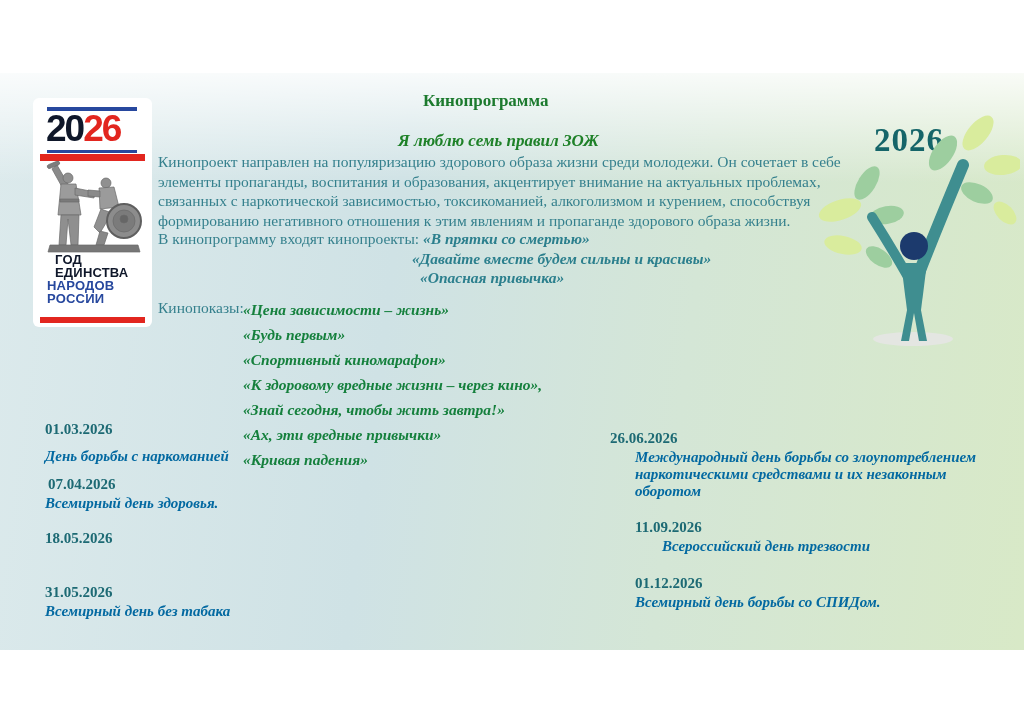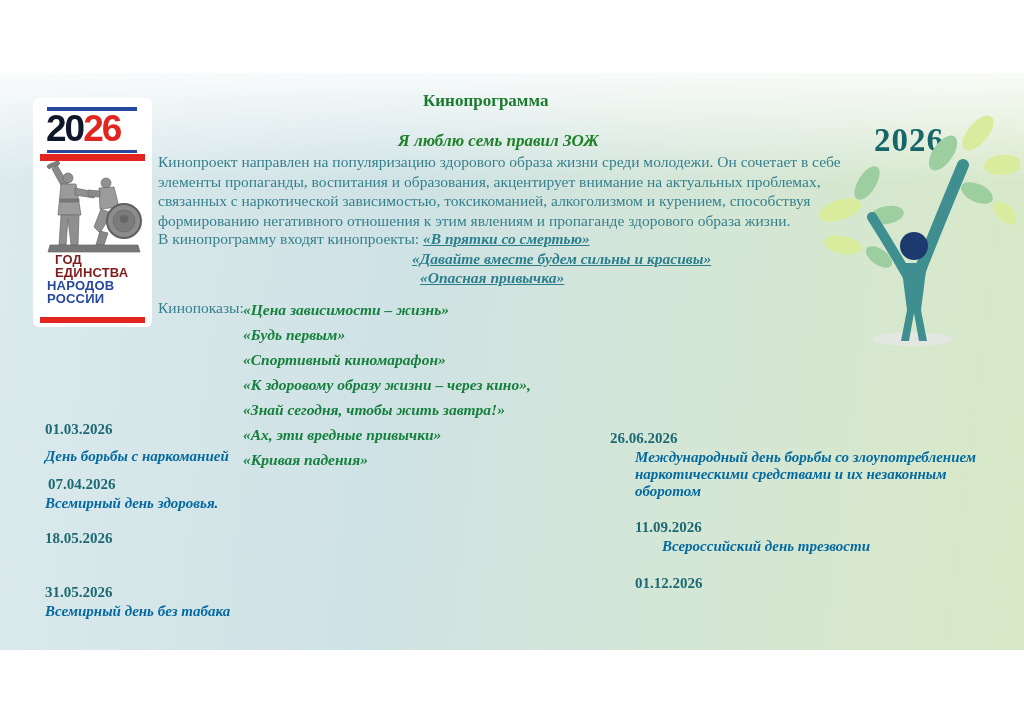--- a/index.html
+++ b/index.html
@@ -13,21 +13,21 @@
       linear-gradient(97deg, #dceaec 0%, #cfe2e5 38%, #d4e6d6 66%, #d8e9c7 100%);
   }
 
   
   .title { position:absolute; left:423px; top:91px; font-size:17px; font-weight:bold; color:#1c7a2e; }
   .subtitle { position:absolute; left:398px; top:131px; font-size:17px; font-weight:bold; font-style:italic; color:#1e8128; }
 
   
   .paragraph { position:absolute; left:158px; top:152px; width:700px; font-size:15.5px; line-height:19.5px; color:#35808d; }
   .projects-line { position:absolute; left:158px; top:230px; font-size:15.5px; color:#35808d; white-space:nowrap; }
-  .proj { font-weight:bold; font-style:italic; color:#2b7f8d;text-decoration:underline; }
+  .proj { font-weight:bold; font-style:italic; color:#2b7f8d; }
   .proj-2 { position:absolute; left:412px; top:250px; font-size:15.5px; white-space:nowrap; }
   .proj-3 { position:absolute; left:420px; top:269px; font-size:15.5px; white-space:nowrap; }
 
   
   .screenings-label { position:absolute; left:158px; top:299px; font-size:15.5px; color:#35808d; }
   .screenings-list { position:absolute; left:243px; top:297px; }
   .screening-item { font-size:15.5px; font-weight:bold; font-style:italic; color:#15803d; line-height:25px; white-space:nowrap; }
 
   
   .cal-date { position:absolute; font-size:15px; font-weight:bold; color:#1d6a74; white-space:nowrap; }
@@ -39,21 +39,21 @@
   .logo-line { position:absolute; }
   .line-blue-top  { left:14px; top:9px;   width:90px;  height:4px; background:#27489e; }
   .line-blue-mid  { left:14px; top:52px;  width:90px;  height:3px; background:#27489e; }
   .line-red-mid   { left:7px;  top:56px;  width:105px; height:7px; background:#e2261f; }
   .line-red-bot   { left:7px;  top:219px; width:105px; height:6px; background:#e2261f; }
   .logo-year { position:absolute; left:13px; top:12px; font-family:"Liberation Sans","DejaVu Sans",sans-serif; font-size:37px; line-height:38px; font-weight:bold; letter-spacing:-2px; }
   .logo-year .blue { color:#0f172a; }
   .logo-year .red  { color:#e2261f; }
   .statue { position:absolute; left:7px; top:63px; width:105px; height:93px; }
   .logo-caption { position:absolute; left:14px; top:155px; font-family:"Liberation Sans","DejaVu Sans",sans-serif; font-size:13px; line-height:13px; font-weight:bold; letter-spacing:0.2px; }
-  .logo-caption .red  { color:#7f1d1d;padding-left:8px; }
+  .logo-caption .red  { color:#0f172a;padding-left:8px; }
   .logo-caption .blue { color:#27489e; }
 
   
   .right-year { position:absolute; left:874px; top:122px; font-size:33px; font-weight:bold; color:#156569; letter-spacing:1px; }
   .figure { position:absolute; left:815px; top:105px; width:205px; height:245px; }
 </style>
 </head>
 <body>
 
 <div class="page">
@@ -99,39 +99,40 @@
   <div class="paragraph">Кинопроект направлен на популяризацию здорового образа жизни среди молодежи. Он сочетает в себе элементы пропаганды, воспитания и образования, акцентирует внимание на актуальных проблемах, связанных с наркотической зависимостью, токсикоманией, алкоголизмом и курением, способствуя формированию негативного отношения к этим явлениям и пропаганде здорового образа жизни.</div>
   <div class="projects-line"><span>В кинопрограмму входят кинопроекты: </span><span class="proj">«В прятки со смертью»</span></div>
   <div class="proj proj-2">«Давайте вместе будем сильны и красивы»</div>
   <div class="proj proj-3">«Опасная привычка»</div>
 
   <div class="screenings-label">Кинопоказы:</div>
   <div class="screenings-list">
     <div class="screening-item">«Цена зависимости – жизнь»</div>
     <div class="screening-item">«Будь первым»</div>
     <div class="screening-item">«Спортивный киномарафон»</div>
-    <div class="screening-item">«К здоровому образу жизни – через кино»,</div>
+    <div class="screening-item">«К здоровому вредные жизни – через кино»,</div>
     <div class="screening-item">«Знай сегодня, чтобы жить завтра!»</div>
     <div class="screening-item">«Ах, эти вредные привычки»</div>
     <div class="screening-item">«Кривая падения»</div>
   </div>
 
   <div class="cal-date" style="left:45px; top:421px;">01.03.2026</div>
   <div class="cal-event" style="left:45px; top:448px;">День борьбы с наркоманией</div>
   <div class="cal-date" style="left:48px; top:476px;">07.04.2026</div>
   <div class="cal-event" style="left:45px; top:495px;">Всемирный день здоровья.</div>
   <div class="cal-date" style="left:45px; top:530px;">18.05.2026</div>
   <div class="cal-date" style="left:45px; top:584px;">31.05.2026</div>
   <div class="cal-event" style="left:45px; top:603px;">Всемирный день без табака</div>
 
   <div class="cal-date" style="left:610px; top:430px;">26.06.2026</div>
   <div class="cal-event wrap" style="left:635px; top:449px;">Международный день борьбы со злоупотреблением наркотическими средствами и их незаконным оборотом</div>
   <div class="cal-date" style="left:635px; top:519px;">11.09.2026</div>
   <div class="cal-event" style="left:662px; top:538px;">Всероссийский день трезвости</div>
   <div class="cal-date" style="left:635px; top:575px;">01.12.2026</div>
+  <div class="cal-event" style="left:635px; top:594px;">Всемирный день борьбы со СПИДом.</div>
 
   <div class="right-year">2026</div>
   <svg class="figure" viewBox="0 0 205 245">
     <ellipse cx="25" cy="105" rx="22" ry="10" transform="rotate(-18 25 105)" fill="#d9ec9d"></ellipse>
     <ellipse cx="52" cy="78" rx="19" ry="9" transform="rotate(-58 52 78)" fill="#9dce9f"></ellipse>
     <ellipse cx="72" cy="110" rx="17" ry="9" transform="rotate(-10 72 110)" fill="#9dce9f"></ellipse>
     <ellipse cx="28" cy="140" rx="19" ry="9" transform="rotate(12 28 140)" fill="#d9ec9d"></ellipse>
     <ellipse cx="64" cy="152" rx="15" ry="8" transform="rotate(35 64 152)" fill="#9dce9f"></ellipse>
     <ellipse cx="128" cy="48" rx="20" ry="10" transform="rotate(-55 128 48)" fill="#9dce9f"></ellipse>
     <ellipse cx="163" cy="28" rx="21" ry="10" transform="rotate(-50 163 28)" fill="#d9ec9d"></ellipse>

